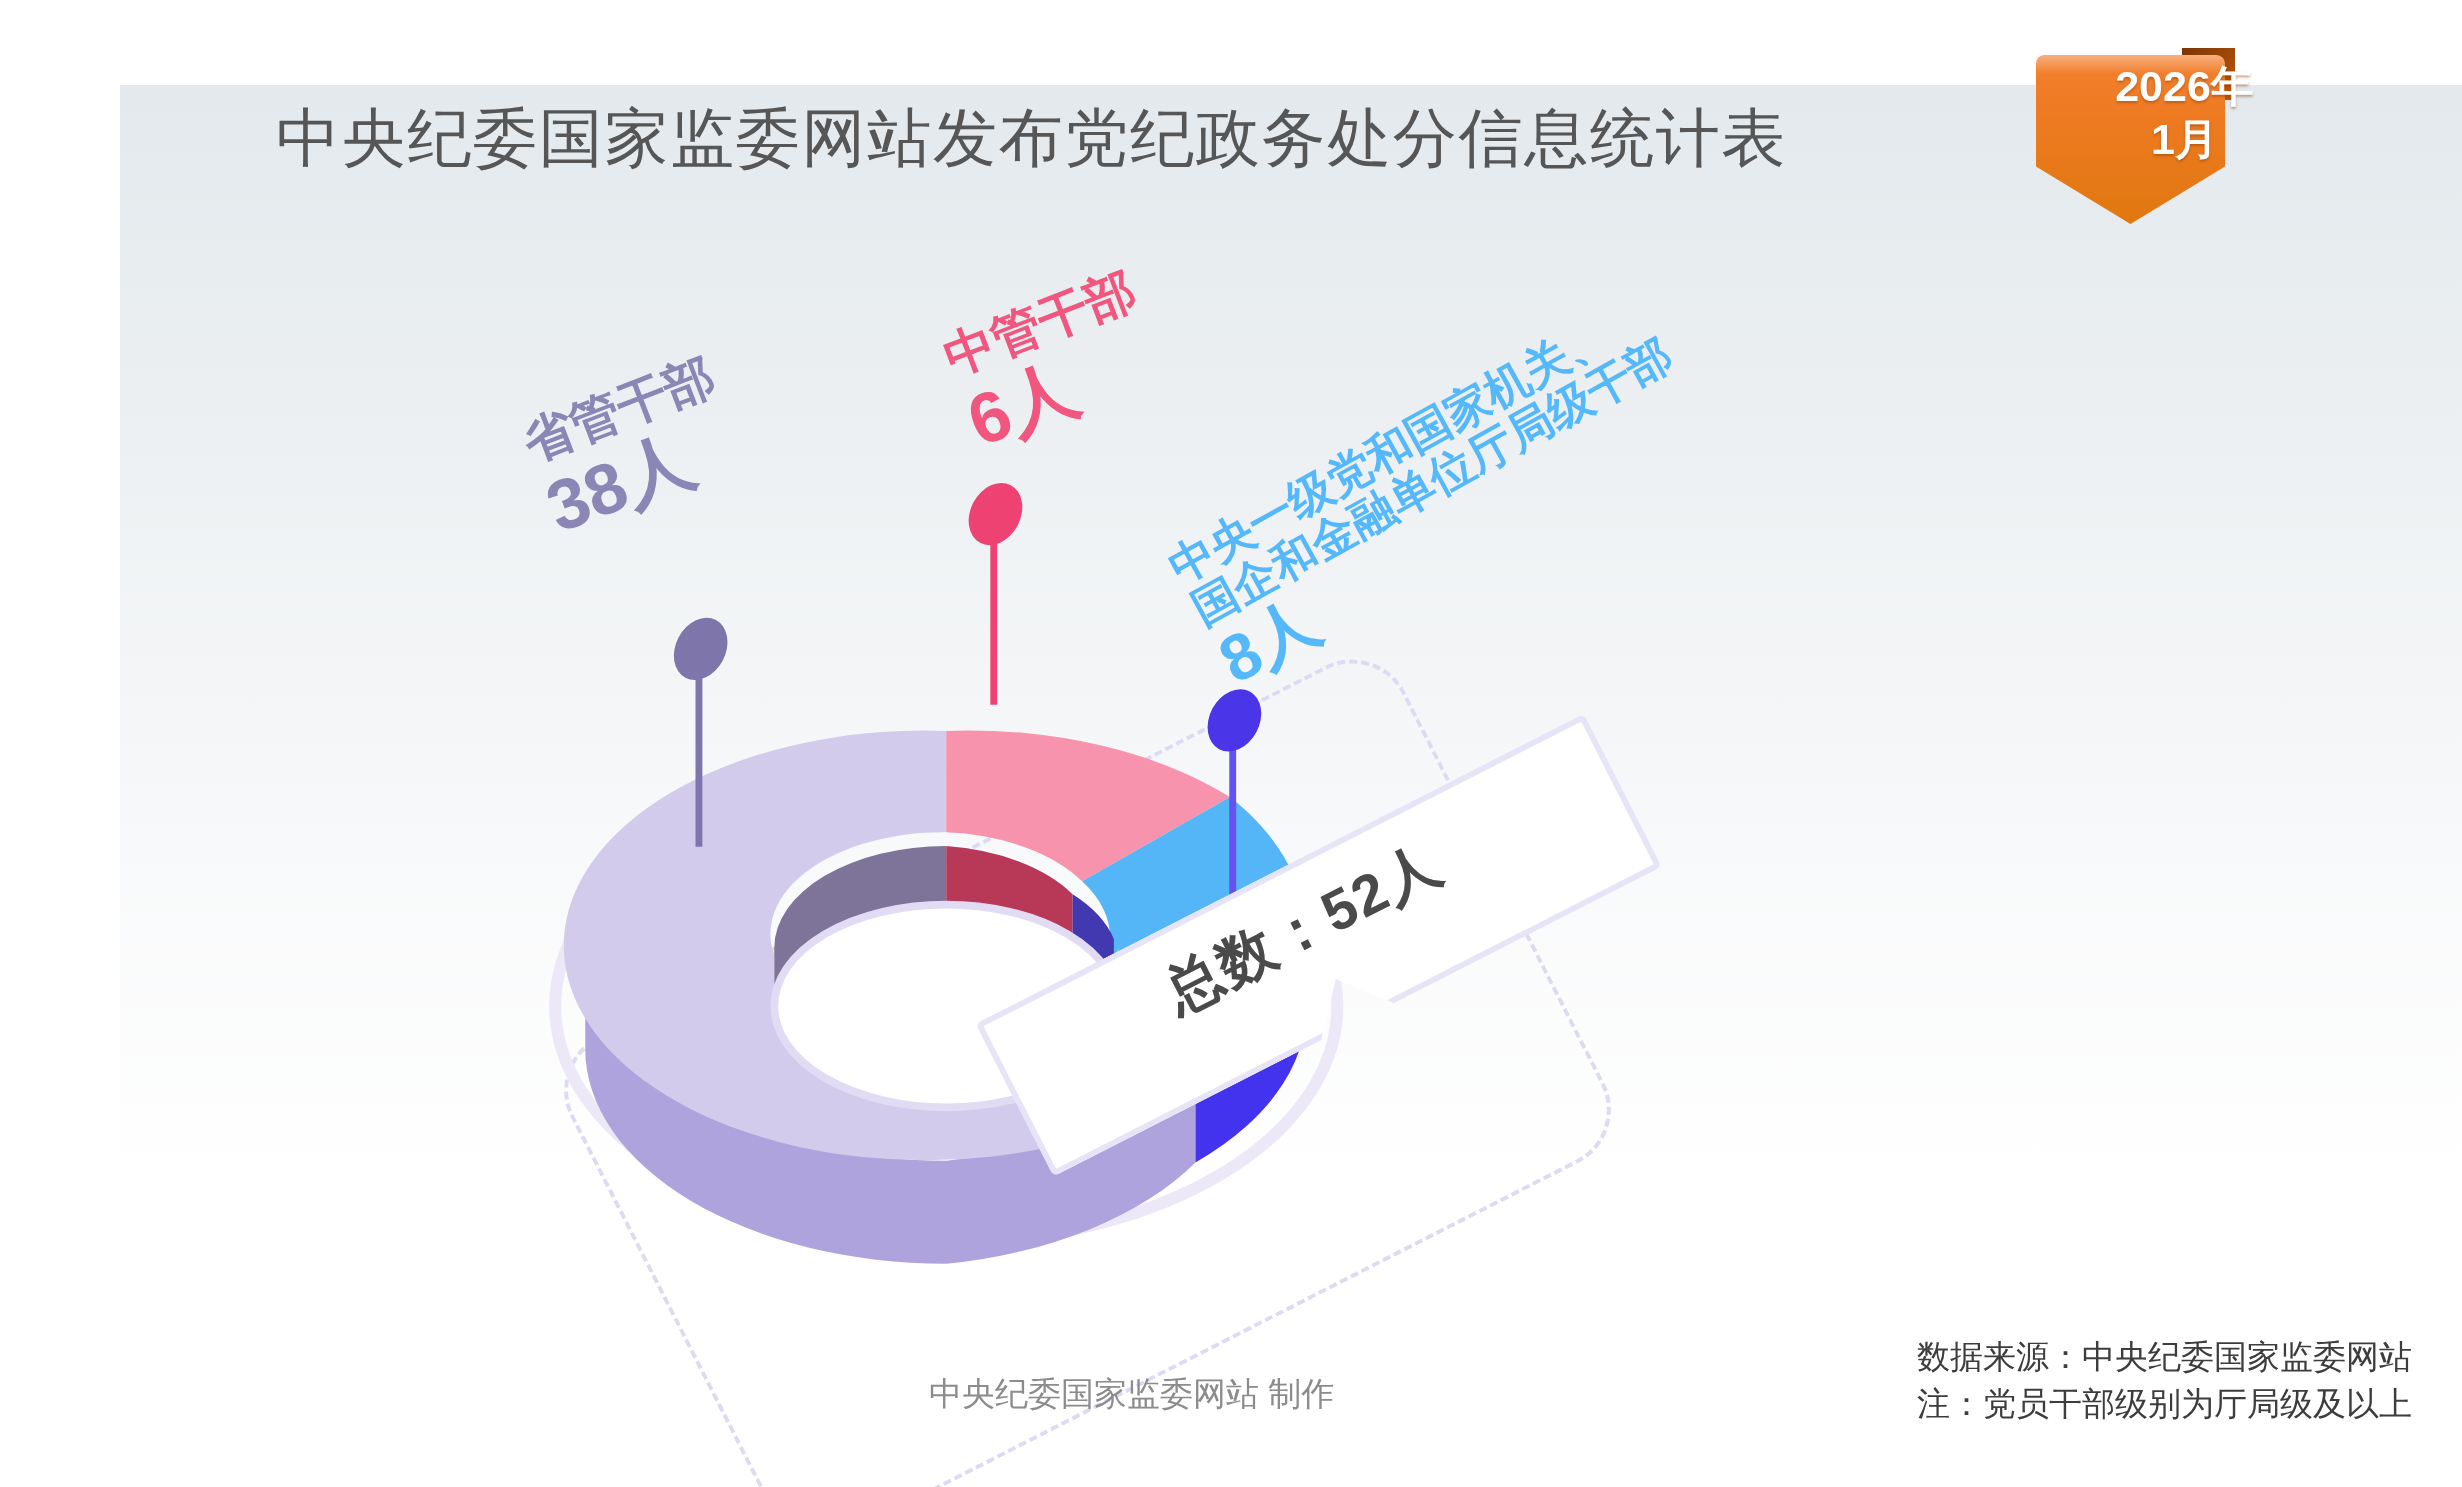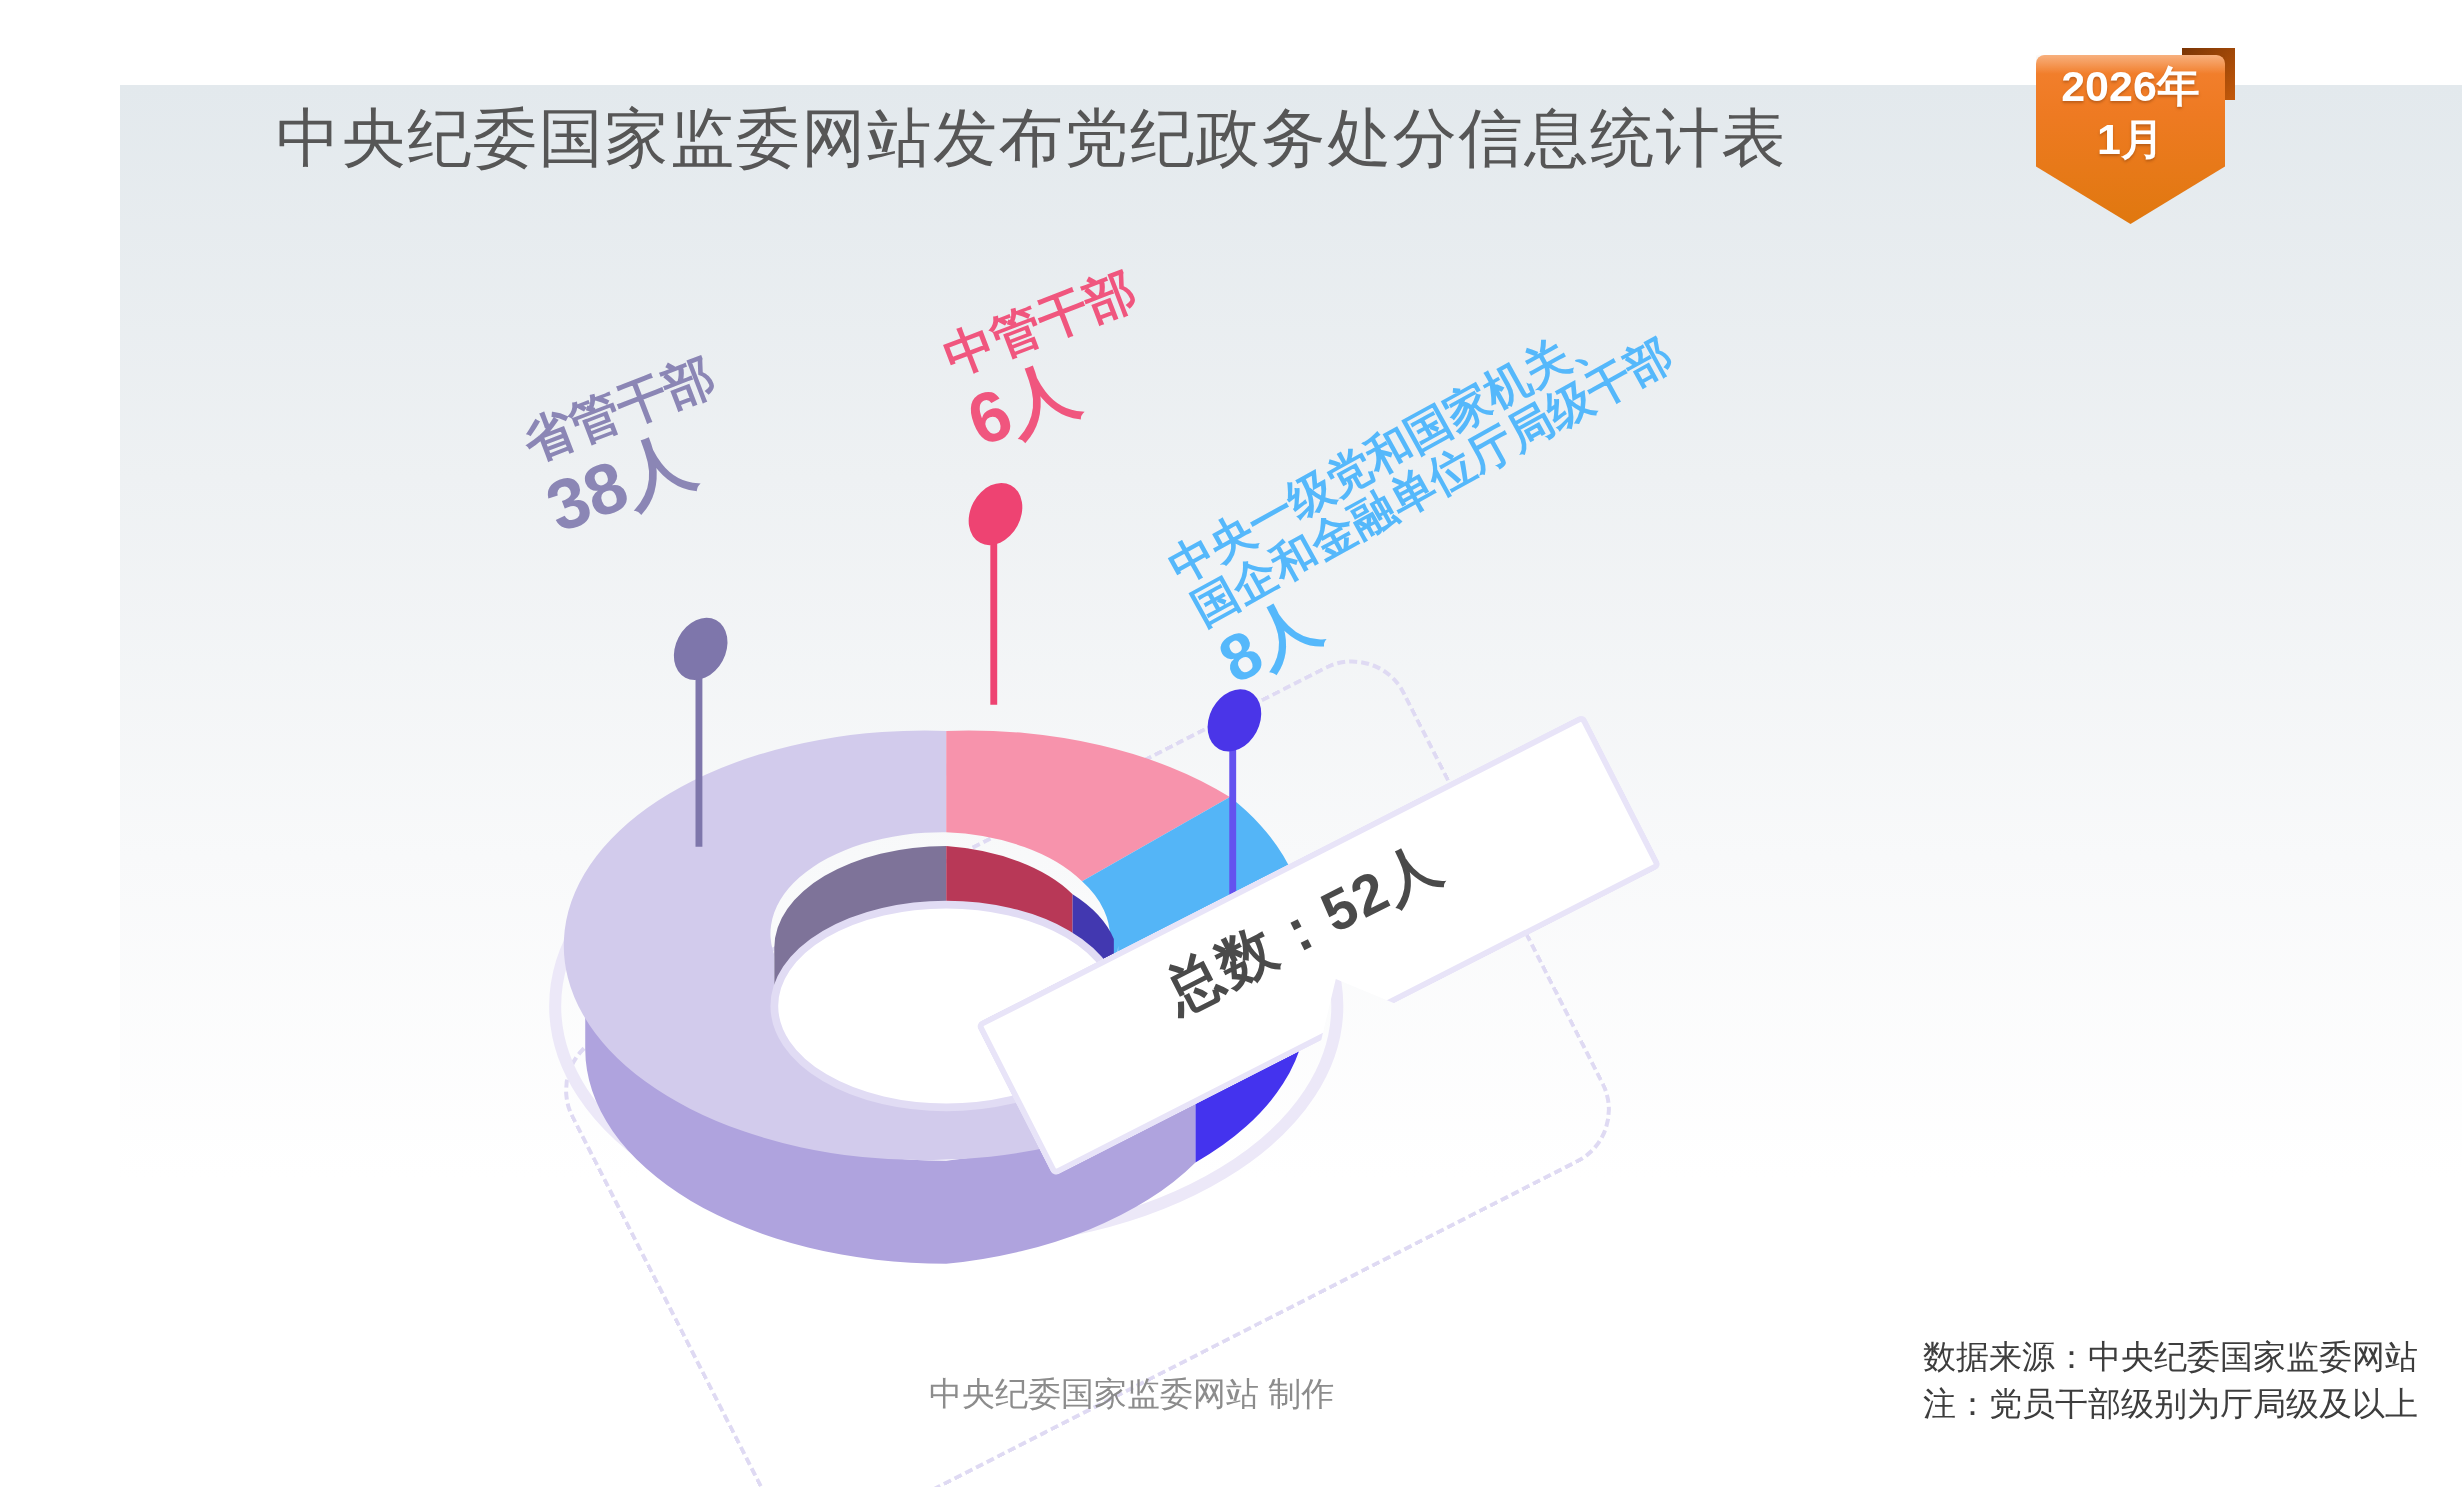--- a/index.html
+++ b/index.html
@@ -19,23 +19,23 @@
   #date-badge{position:absolute;left:2036px;top:48px;width:199px;height:181px;}
   #date-badge .fold{position:absolute;right:0px;top:0px;width:53px;height:52px;
      background:linear-gradient(135deg,#7a3505,#c4590a);border-radius:0 0 0 34px;}
   #date-badge .body{position:absolute;left:0;top:6.9px;width:189px;height:169px;
      background:linear-gradient(180deg,#f3802f 0%,#ee7a22 35%,#e0780f 100%);
      clip-path:polygon(0% 0%,100% 0%,100% 66%,50% 100%,0% 66%);
      border-radius:8.6px 8.6px 0 0;
      box-shadow:0 5.2px 10.3px rgba(120,60,10,.28);}
   #date-badge .body::before{content:"";position:absolute;left:0;top:0;width:100%;height:19px;
      background:linear-gradient(180deg,rgba(255,255,255,.38),rgba(255,255,255,0));border-radius:8.6px 8.6px 0 0;}
-  #date-badge .txt{position:absolute;left:0;top:12px;width:189px;text-align:center;
+  #date-badge .txt{position:absolute;left:6px;top:12px;width:189px;text-align:center;
      color:#fff;font-weight:bold;font-size:43px;line-height:53px;
-     text-shadow:0 1.7px 2.6px rgba(130,60,10,.45);}
+     text-shadow:0 1.7px 2.6px rgba(130,60,10,.45);padding-left:48px;}
 
   
   #plinth{position:absolute;left:619px;top:821px;width:929px;height:550px;
      border:4.3px dashed #dfdaf3;border-radius:60px;
      transform:rotate(-27deg);transform-origin:50% 50%;background:transparent;}
 
   
   #total-ribbon{position:absolute;left:997px;top:954px;width:671px;height:160px;
      transform:rotate(-27deg);transform-origin:20% 50%;}
   #total-ribbon .rb{position:absolute;left:0;top:0;width:100%;height:100%;
@@ -58,21 +58,21 @@
       transform:rotate(-21deg);transform-origin:0 0;}
   #label-zhong{left:937px;top:335px;color:#f0567e;font-size:50px;
       transform:rotate(-21deg);transform-origin:0 0;}
   #label-blue{left:1161px;top:550px;color:#55b8fb;font-size:45px;
       transform:rotate(-29deg);transform-origin:0 0;}
   #label-blue .cval{font-size:1.45em;margin-top:1.7px;}
 
   
   #maker{position:absolute;left:929px;top:1372px;font-size:33px;color:#8c8c8c;
      white-space:nowrap;}
-  #notes{position:absolute;right:44px;top:1334px;text-align:right;font-size:33px;
+  #notes{position:absolute;right:50px;top:1334px;text-align:right;font-size:33px;
      color:#3d3d3d;line-height:1.42;}
   #notes div{white-space:nowrap;}
 </style>
 </head>
 <body>
 
 <div id="bg-panel"></div>
 
 <div id="title">中央纪委国家监委网站发布党纪政务处分信息统计表</div>
 

